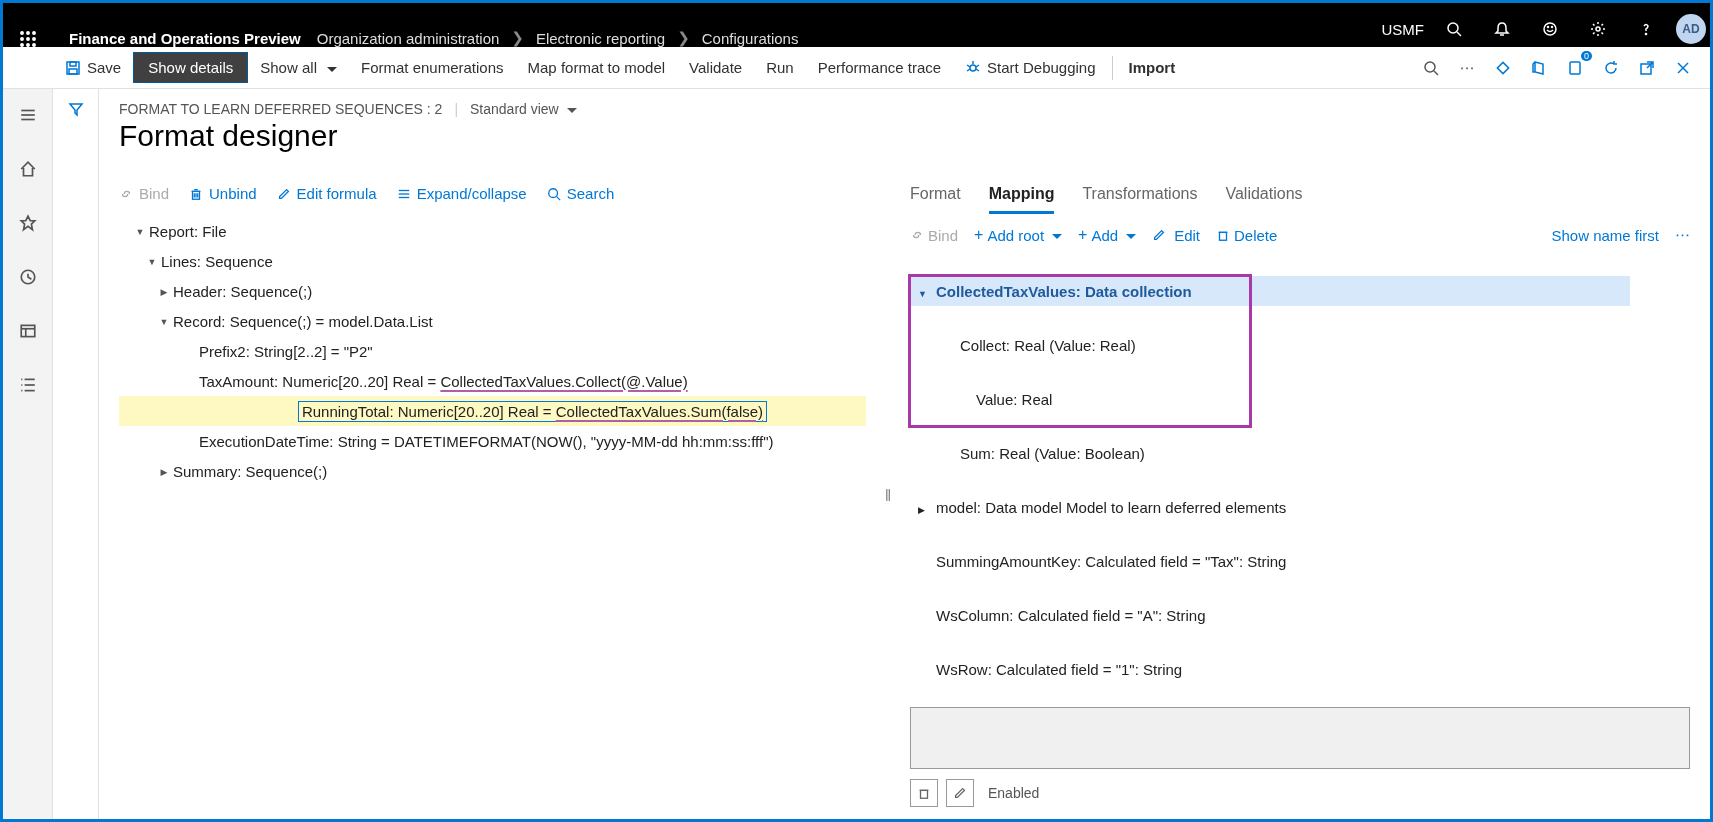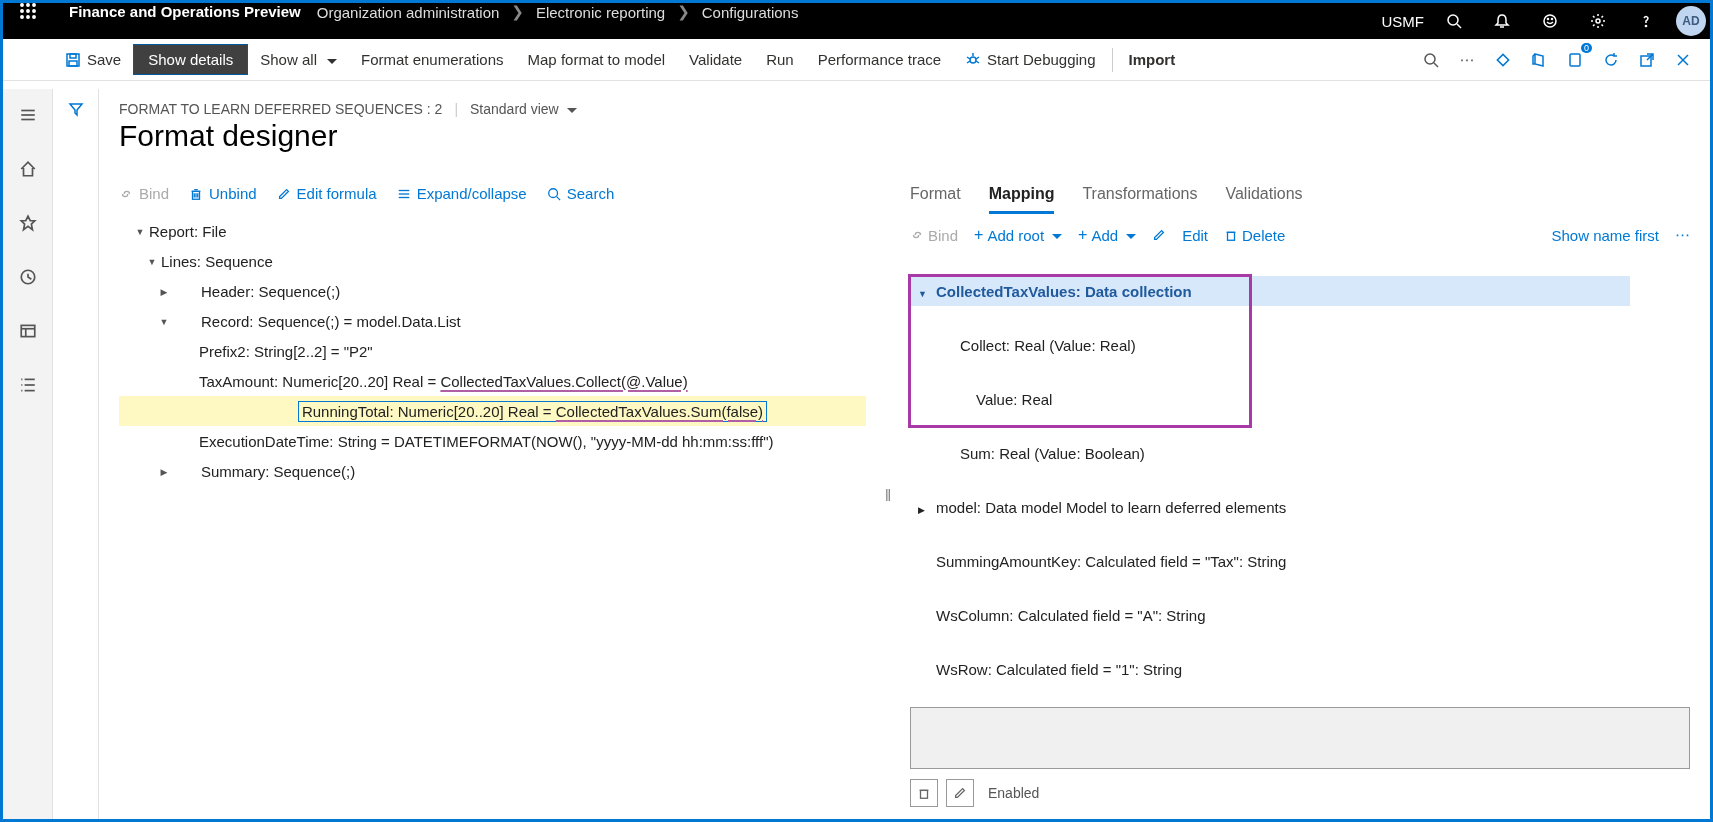--- a/index.html
+++ b/index.html
@@ -1,19 +1,19 @@
 <!DOCTYPE html>
 <html><head>
 <meta charset="utf-8">
 <style>
 * { margin: 0; padding: 0; box-sizing: border-box; font-family: "Segoe UI", Arial, sans-serif; }
 body { width: 1713px; height: 822px; background: #fff; overflow: hidden; position: relative; border: 3px solid #0078d4; }
 
 
-.topbar { background: #000; color: #fff; height: 36px; display: flex; align-items: flex-start; font-size: 15px; }
+.topbar { background: #000; color: #fff; height: 44px; display: flex; align-items: flex-end; font-size: 15px; }
 .topbar .waffle { width: 50px; display: flex; align-items: center; justify-content: center; cursor: pointer; }
 .topbar .waffle svg { width: 16px; height: 16px; }
 .topbar .title { padding: 0 16px; font-weight: 600; }
 .topbar .crumbs { flex: 1; display: flex; align-items: center; gap: 12px; color: #ddd; }
 .topbar .crumbs span { cursor: pointer; }
 .topbar .sep { color: #888; }
 .topbar .right { display: flex; align-items: center; gap: 12px; padding-right: 4px; }
 .topbar .right span { color: #fff; }
 .topbar .icon-btn { width: 36px; height: 36px; display: flex; align-items: center; justify-content: center; cursor: pointer; }
 .topbar .avatar { width: 30px; height: 30px; border-radius: 50%; background: #c0d5ef; color: #3b5b80; font-size: 12px; display: flex; align-items: center; justify-content: center; font-weight: 600; }
@@ -49,21 +49,21 @@
 .left-panel { flex: 1; min-width: 0; }
 .right-panel { width: 780px; display: flex; flex-direction: column; }
 
 
 .tree { font-size: 15px; color: #222; margin-top: 12px; }
 .tree .node { display: flex; align-items: center; min-height: 30px; padding: 2px 0; }
 .tree .arrow { width: 18px; text-align: center; color: #555; font-size: 12px; cursor: pointer; }
 .tree .node.sel-row { background: #fef9c3; justify-content: center; }
 .tree .ind0 { padding-left: 12px; }
 .tree .ind1 { padding-left: 24px; }
-.tree .ind2 { padding-left: 36px; gap: 28px; }
+.tree .ind2 { padding-left: 36px; }
 .tree .ind3 { padding-left: 62px; }
 .tree .underline { text-decoration: underline; text-decoration-color: #b05fa6; text-decoration-thickness: 2px; text-underline-offset: 3px; }
 
 
 .tabs { display: flex; gap: 28px; font-size: 16px; color: #666; border-bottom: 0; margin-bottom: 12px; }
 .tabs .tab { padding-bottom: 8px; cursor: pointer; }
 .tabs .tab.active { color: #222; font-weight: 600; border-bottom: 3px solid #0078d4; }
 
 .right-toolbar { display: flex; gap: 16px; font-size: 15px; color: #0078d4; align-items: center; margin-bottom: 8px; }
 .right-toolbar .disabled { color: #aaa; }
@@ -408,21 +408,21 @@
         <div style="display:flex;gap:4px;align-items:center;cursor:pointer">
           <span style="font-size:16px">+</span>
             <span>Add root</span>
             <span class="chev-down"></span>
         </div>
         <div style="display:flex;gap:4px;align-items:center;cursor:pointer">
           <span style="font-size:16px">+</span>
             <span>Add</span>
             <span class="chev-down"></span>
         </div>
-        <div style="display:flex;gap:16px;align-items:center;cursor:pointer">
+        <div style="display:flex;gap:8px;align-items:center;cursor:pointer">
           <svg width="14" height="14" viewBox="0 0 16 16">
               <path d="M3 13 L3 11 L11 3 L13 5 L5 13 Z"></path>
             </svg>
           <span>Edit</span>
         </div>
         <div style="display:flex;gap:4px;align-items:center;cursor:pointer">
           <svg width="14" height="14" viewBox="0 0 16 16">
               <rect x="4" y="5" width="8" height="9"></rect>
               <line x1="3" y1="5" x2="13" y2="5"></line>
             </svg>

